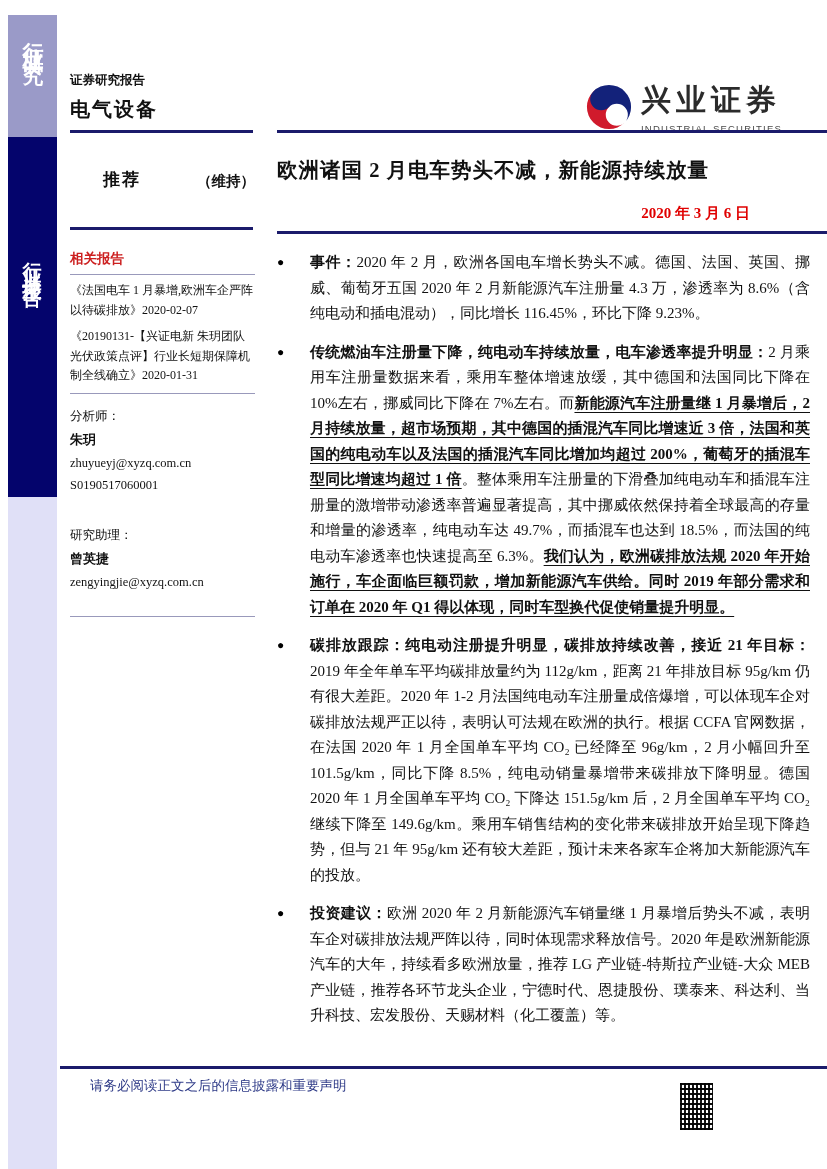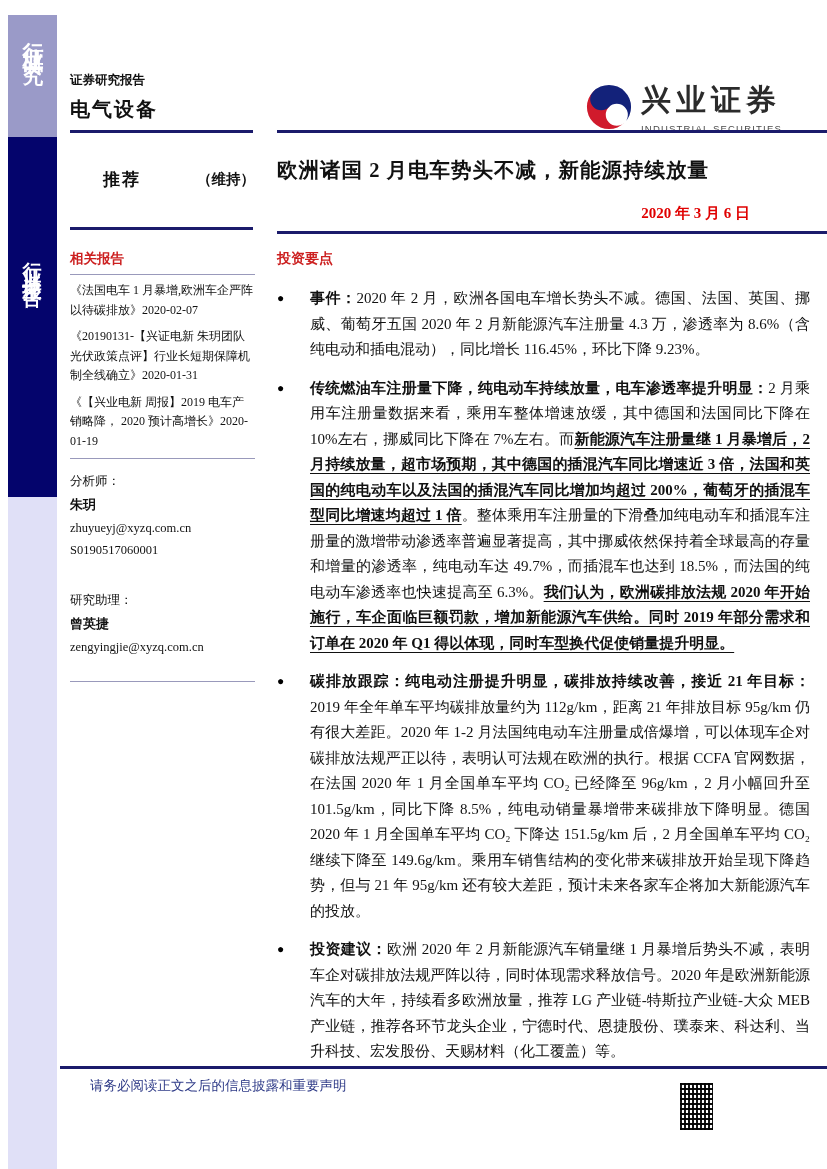--- a/index.html
+++ b/index.html
@@ -21,21 +21,21 @@
   .sb-top .sb-text{padding-top:10px;}
   .sb-mid .sb-text{font-size:19px;padding-top:110px;letter-spacing:5px;}
   
   .report-type{position:absolute;left:70px;top:72px;font-size:12.5px;font-weight:bold;}
   .industry{position:absolute;left:70px;top:96px;font-size:20px;font-weight:bold;letter-spacing:2px;}
   .hline{position:absolute;background:#1b1b6b;}
   .line-l1{left:70px;top:130px;width:183px;height:2.5px;}
   .line-l2{left:70px;top:227px;width:183px;height:2.5px;}
   .line-r1{left:277px;top:130px;width:550px;height:2.5px;}
   .line-r2{left:277px;top:231px;width:550px;height:2.5px;}
-  .rating-row{position:absolute;left:103px;top:168px;width:152px;display:flex;justify-content:space-between;align-items:center;}
+  .rating-row{position:absolute;left:103px;top:168px;width:152px;display:flex;justify-content:space-between;align-items:flex-end;}
   .rating-main{font-size:17px;font-weight:bold;letter-spacing:2px;}
   .rating-status{font-size:14.5px;font-weight:bold;}
   
   .logo{position:absolute;left:586px;top:84px;display:flex;align-items:flex-start;}
   .logo-icon{width:46px;height:46px;margin-right:9px;transform:rotate(-45deg);}
   .logo-textblock{display:flex;flex-direction:column;justify-content:center;}
   .logo-name{font-size:30px;font-weight:bold;color:#2b2b2b;letter-spacing:5px;line-height:32px;font-family:"Liberation Serif","DejaVu Serif",serif;}
   .logo-sub{font-size:9.5px;color:#4a4a4a;letter-spacing:1.2px;margin-top:7px;font-family:"Liberation Sans","DejaVu Sans",sans-serif;}
   
   .doc-title{position:absolute;left:277px;top:156px;width:533px;text-align:left;font-size:20.5px;font-weight:bold;letter-spacing:1px;}
@@ -107,37 +107,35 @@
 <div class="doc-title">欧洲诸国 2 月电车势头不减，新能源持续放量</div>
 <div class="doc-date">2020 年 3 月 6 日</div>
 <div class="hline line-r2"></div>
 
 <div class="left-panel">
   <div class="lp-title">相关报告</div>
   <hr class="lp-divider">
   <div id="reports-list">
       <div class="report-item">《法国电车 1 月暴增,欧洲车企严阵以待碳排放》2020-02-07</div>
       <div class="report-item">《20190131-【兴证电新 朱玥团队 光伏政策点评】行业长短期保障机制全线确立》2020-01-31</div>
-      <div class="report-item">《【兴业电新 周报】2019 电车产销略降， 2020 预计高增长》2020-01-19</div>
     </div>
   <hr class="lp-divider">
   <div class="lp-label">分析师：</div>
   <div class="lp-name">朱玥</div>
   <div class="lp-plain">zhuyueyj@xyzq.com.cn</div>
   <div class="lp-plain">S0190517060001</div>
   <div class="lp-gap"></div>
   <div class="lp-label">研究助理：</div>
   <div class="lp-name">曾英捷</div>
   <div class="lp-plain">zengyingjie@xyzq.com.cn</div>
   <div class="lp-gap"></div>
   <hr class="lp-divider">
 </div>
 
 <div class="main-col">
-  <div class="main-title">投资要点</div>
   <div id="bullet-list">
       <div class="bullet">
         <span class="marker">●</span>
         <div class="bullet-body"><span class="seg-bold">事件：</span><span class="seg-normal">2020 年 2 月，欧洲各国电车增长势头不减。德国、法国、英国、挪威、葡萄牙五国 2020 年 2 月新能源汽车注册量 4.3 万，渗透率为 8.6%（含纯电动和插电混动），同比增长 116.45%，环比下降 9.23%。</span></div>
       </div>
       <div class="bullet">
         <span class="marker">●</span>
         <div class="bullet-body"><span class="seg-bold">传统燃油车注册量下降，纯电动车持续放量，电车渗透率提升明显：</span><span class="seg-normal">2 月乘用车注册量数据来看，乘用车整体增速放缓，其中德国和法国同比下降在 10%左右，挪威同比下降在 7%左右。而</span><span class="seg-bold-underline">新能源汽车注册量继 1 月暴增后，2 月持续放量，超市场预期，其中德国的插混汽车同比增速近 3 倍，法国和英国的纯电动车以及法国的插混汽车同比增加均超过 200%，葡萄牙的插混车型同比增速均超过 1 倍</span><span class="seg-normal">。整体乘用车注册量的下滑叠加纯电动车和插混车注册量的激增带动渗透率普遍显著提高，其中挪威依然保持着全球最高的存量和增量的渗透率，纯电动车达 49.7%，而插混车也达到 18.5%，而法国的纯电动车渗透率也快速提高至 6.3%。</span><span class="seg-bold-underline">我们认为，欧洲碳排放法规 2020 年开始施行，车企面临巨额罚款，增加新能源汽车供给。同时 2019 年部分需求和订单在 2020 年 Q1 得以体现，同时车型换代促使销量提升明显。</span></div>
       </div>
       <div class="bullet">

